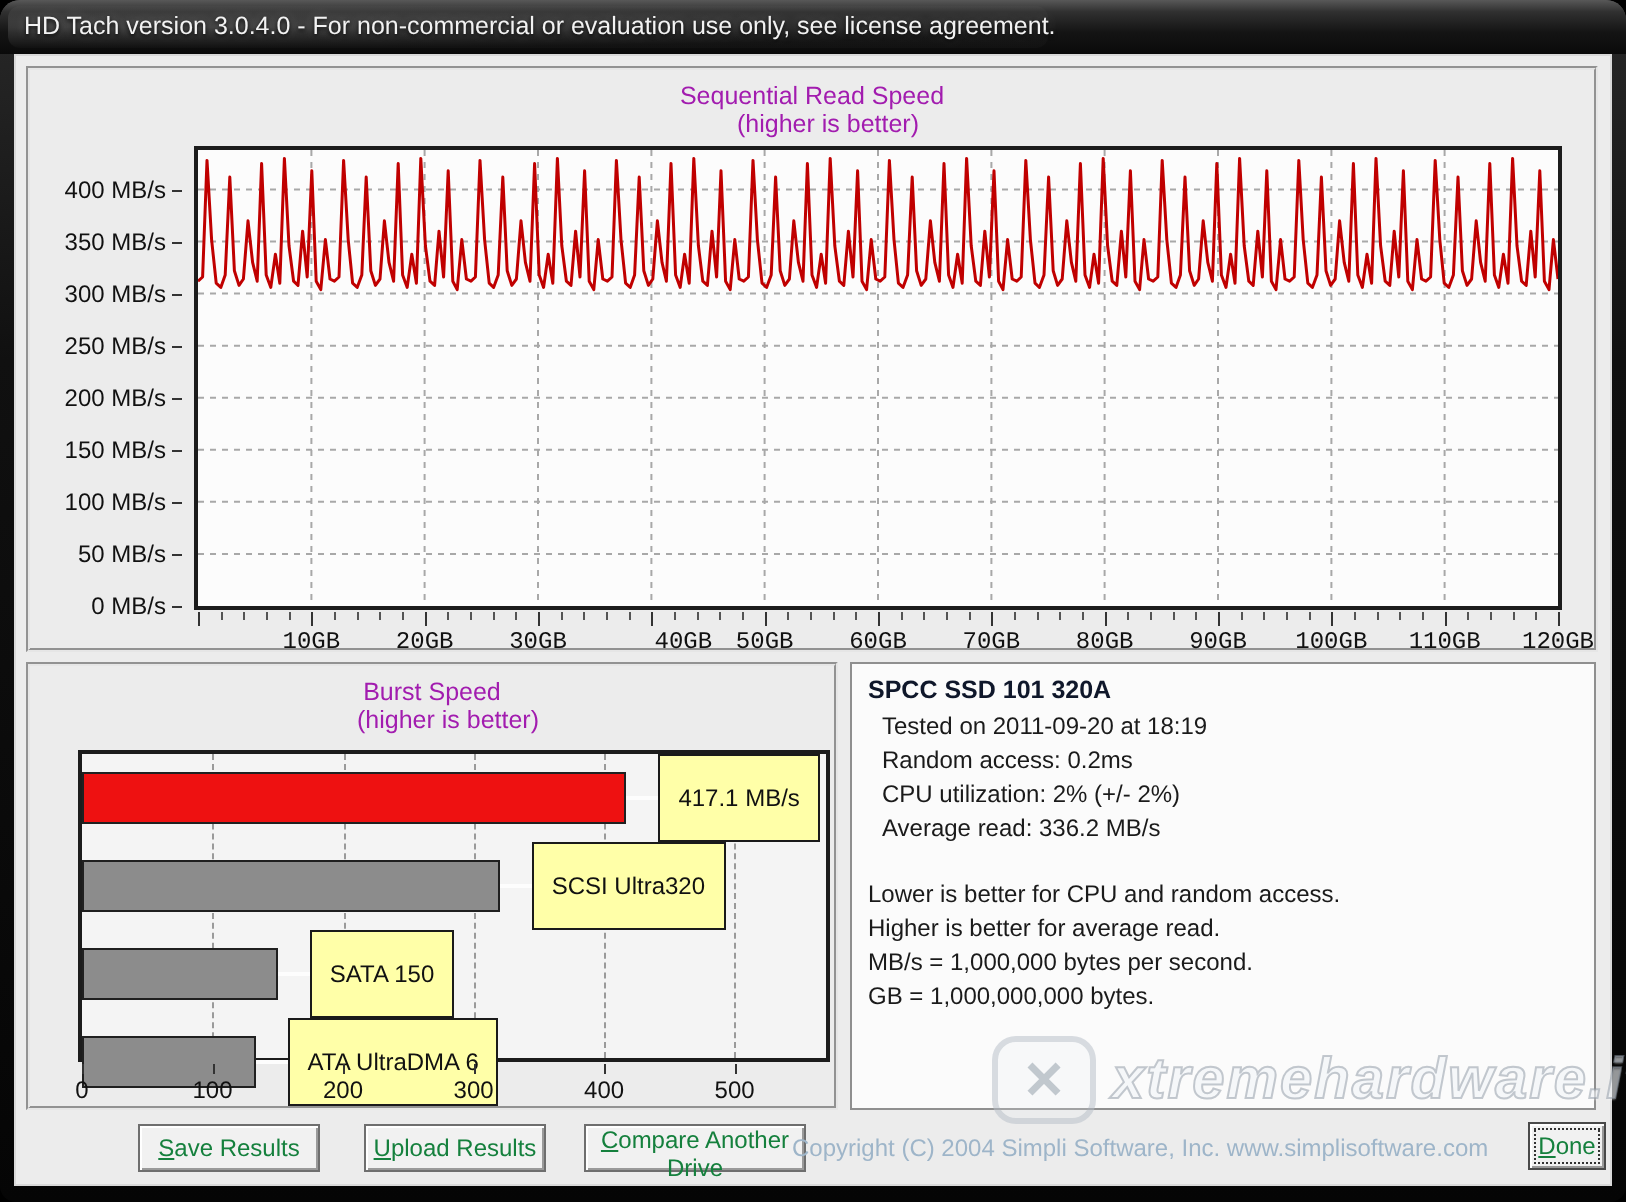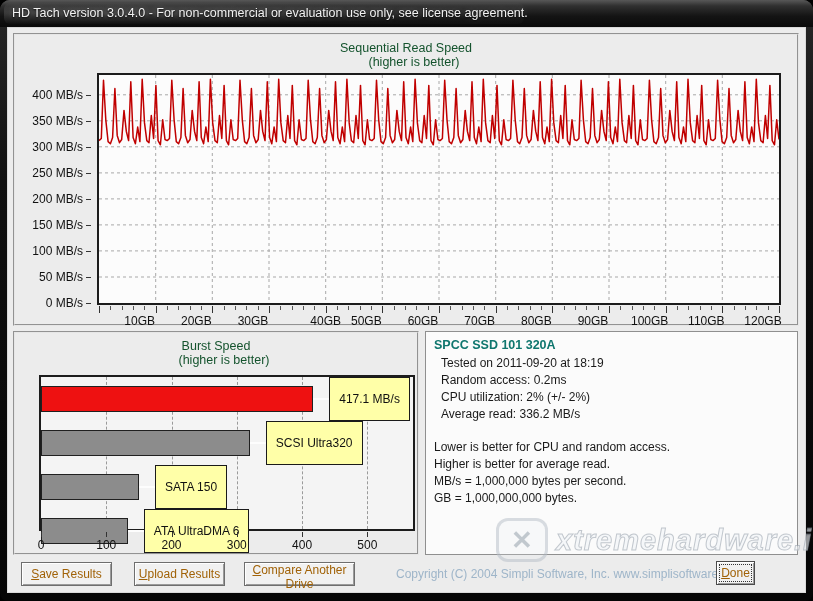--- a/index.html
+++ b/index.html
@@ -19,64 +19,64 @@
 
   .client { position:absolute; left:7px; top:27px; width:799px; height:566px;
     background:#ececec; border:1px solid #d9d9d9; }
 
   .panel { position:absolute; border:2px groove #e6e6e6; background:#ececec; }
   .panel-seq   { left:5px; top:5px;   width:786px; height:293px; }
   .panel-burst { left:5px; top:303px; width:406px; height:224px; }
   .panel-info  { left:417px; top:303px; width:373px; height:224px; background:#fbfbfb;
                  border:1px solid #8f8f8f; border-style:solid; padding:6px 8px; }
 
-  .chart-title { position:absolute; left:0; width:100%; text-align:center; color:#14532d; font-size:12.5px; }
+  .chart-title { position:absolute; left:0; width:100%; text-align:center; color:#a21caf; font-size:12.5px; }
   .t1 { top:6px; } .t2 { top:20px;padding-left:16px; }
 
   
   .seq-plot { position:absolute; left:82px; top:38px; width:684px; height:232px;
     background:#fcfcfc; border:2px solid #1c1c1c; }
   .seq-plot svg { display:block; width:680px; height:228px; }
   .seq-yaxis { position:absolute; left:0; top:38px; width:76px; height:232px; }
   .seq-yaxis span { position:absolute; right:0; font-size:12px; color:#111; white-space:nowrap; }
   .seq-yaxis span::after { content:""; display:inline-block; width:5px; height:1px; background:#333; margin-left:3px; vertical-align:middle; }
   .seq-ticks-minor { position:absolute; left:84px; top:271px; width:680px; height:4px;
     background:repeating-linear-gradient(to right,#555 0 1px,transparent 1px 11.333px); }
   .seq-ticks-major { position:absolute; left:84px; top:271px; width:681px; height:7px;
     background:repeating-linear-gradient(to right,#333 0 1px,transparent 1px 56.667px); }
-  .seq-xaxis { position:absolute; left:68px; top:279px; width:680px; height:13px; }
+  .seq-xaxis { position:absolute; left:84px; top:279px; width:680px; height:13px;font-family:Liberation Mono, monospace; }
   .seq-xaxis span { position:absolute; transform:translateX(-50%); font-size:12px; color:#111; }
 
   line.grid { stroke:#a8a8a8; stroke-width:1; stroke-dasharray:3 3; }
 
   
   .burst-plot { position:absolute; left:24px; top:42px; width:376px; height:156px;
     background:#f4f4f4; border:2px solid #1c1c1c; }
   .burst-grid { position:absolute; top:0; bottom:0; width:0; border-left:1px dashed #9a9a9a; }
   .burst-rows { position:absolute; inset:0; display:flex; flex-direction:column; }
   .burst-row { flex:1; display:flex; align-items:center; }
   .hbar { height:26px; border:1px solid #202020; flex:none; }
   .conn { width:16px; height:2px; background:#fdfdfd; flex:none; }
   .tag { flex:none; background:#ffffa8; border:1px solid #1a1a1a; padding:14px 9px;
     font-size:12px; color:#111; white-space:nowrap; }
   .burst-ticks { position:absolute; left:26px; top:199px; width:373px; height:5px;
     background:repeating-linear-gradient(to right,#333 0 1px,transparent 1px 65.26px); }
   .burst-xaxis { position:absolute; left:26px; top:205px; width:372px; height:13px; }
   .burst-xaxis span { position:absolute; transform:translateX(-50%); font-size:12px; color:#111; }
 
   
-  .drive-title { color:#0f766e; font-weight:bold; font-size:12.5px; margin-bottom:3px; }
+  .drive-title { color:#0f172a; font-weight:bold; font-size:12.5px; margin-bottom:3px; }
   .info-line { font-size:12px; color:#1a1a1a; line-height:17px; }
   .details .info-line { margin-left:7px; }
   .notes { margin-top:16px; }
 
   
   .btn { position:absolute; height:24px; background:#f1f1f1; border:1px solid #6e6e6e;
     box-shadow:inset 1px 1px 0 #ffffff, inset -1px -1px 0 #9a9a9a;
-    font-family:"Liberation Sans", sans-serif; font-size:12px; color:#a16207; cursor:pointer; }
+    font-family:"Liberation Sans", sans-serif; font-size:12px; color:#15803d; cursor:pointer;margin-left:48px; }
   .btn .lbl { display:block; width:100%; text-align:center; }
   .btn .lbl::first-letter { text-decoration:underline; }
   .btn-save    { left:13px;  top:534px; width:91px; }
   .btn-upload  { left:126px; top:534px; width:91px; }
   .btn-compare { left:236px; top:534px; width:111px; }
   .btn-done    { left:708px; top:533px; width:39px; border-color:#4a4a4a; }
   .btn-done .focus { display:block; margin:2px; border:1px dotted #333; }
   .btn-done .lbl { line-height:16px; }
   .copyright { position:absolute; left:388px; top:539px; font-size:12px; color:#9eb5c9; white-space:nowrap; }
 

